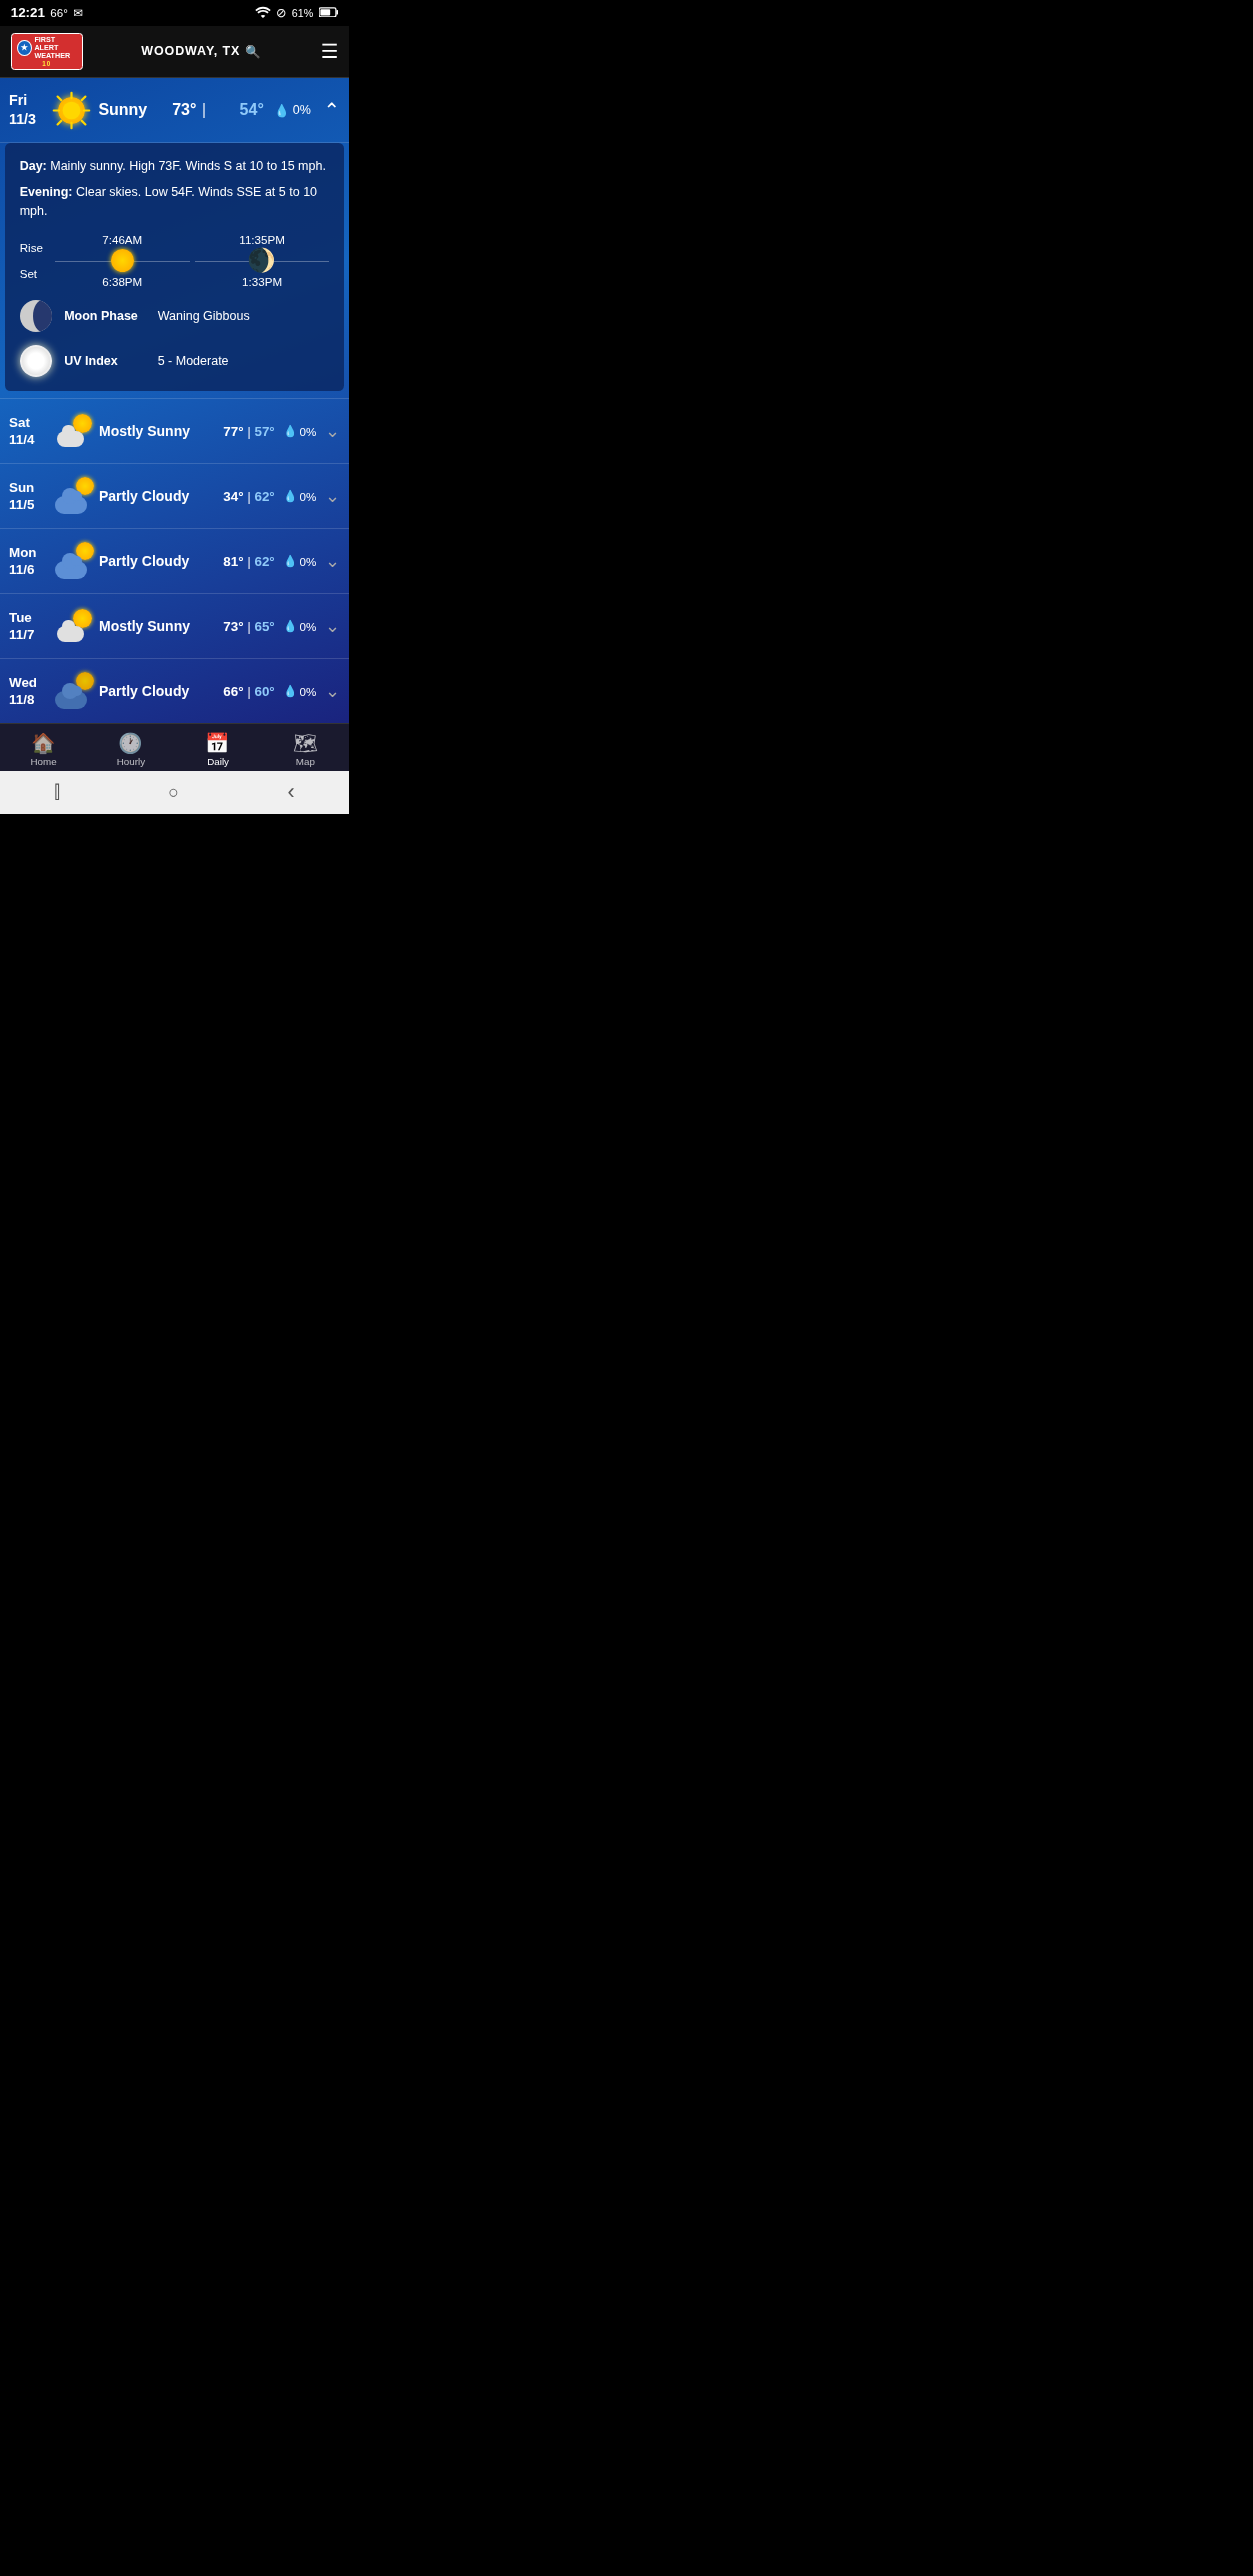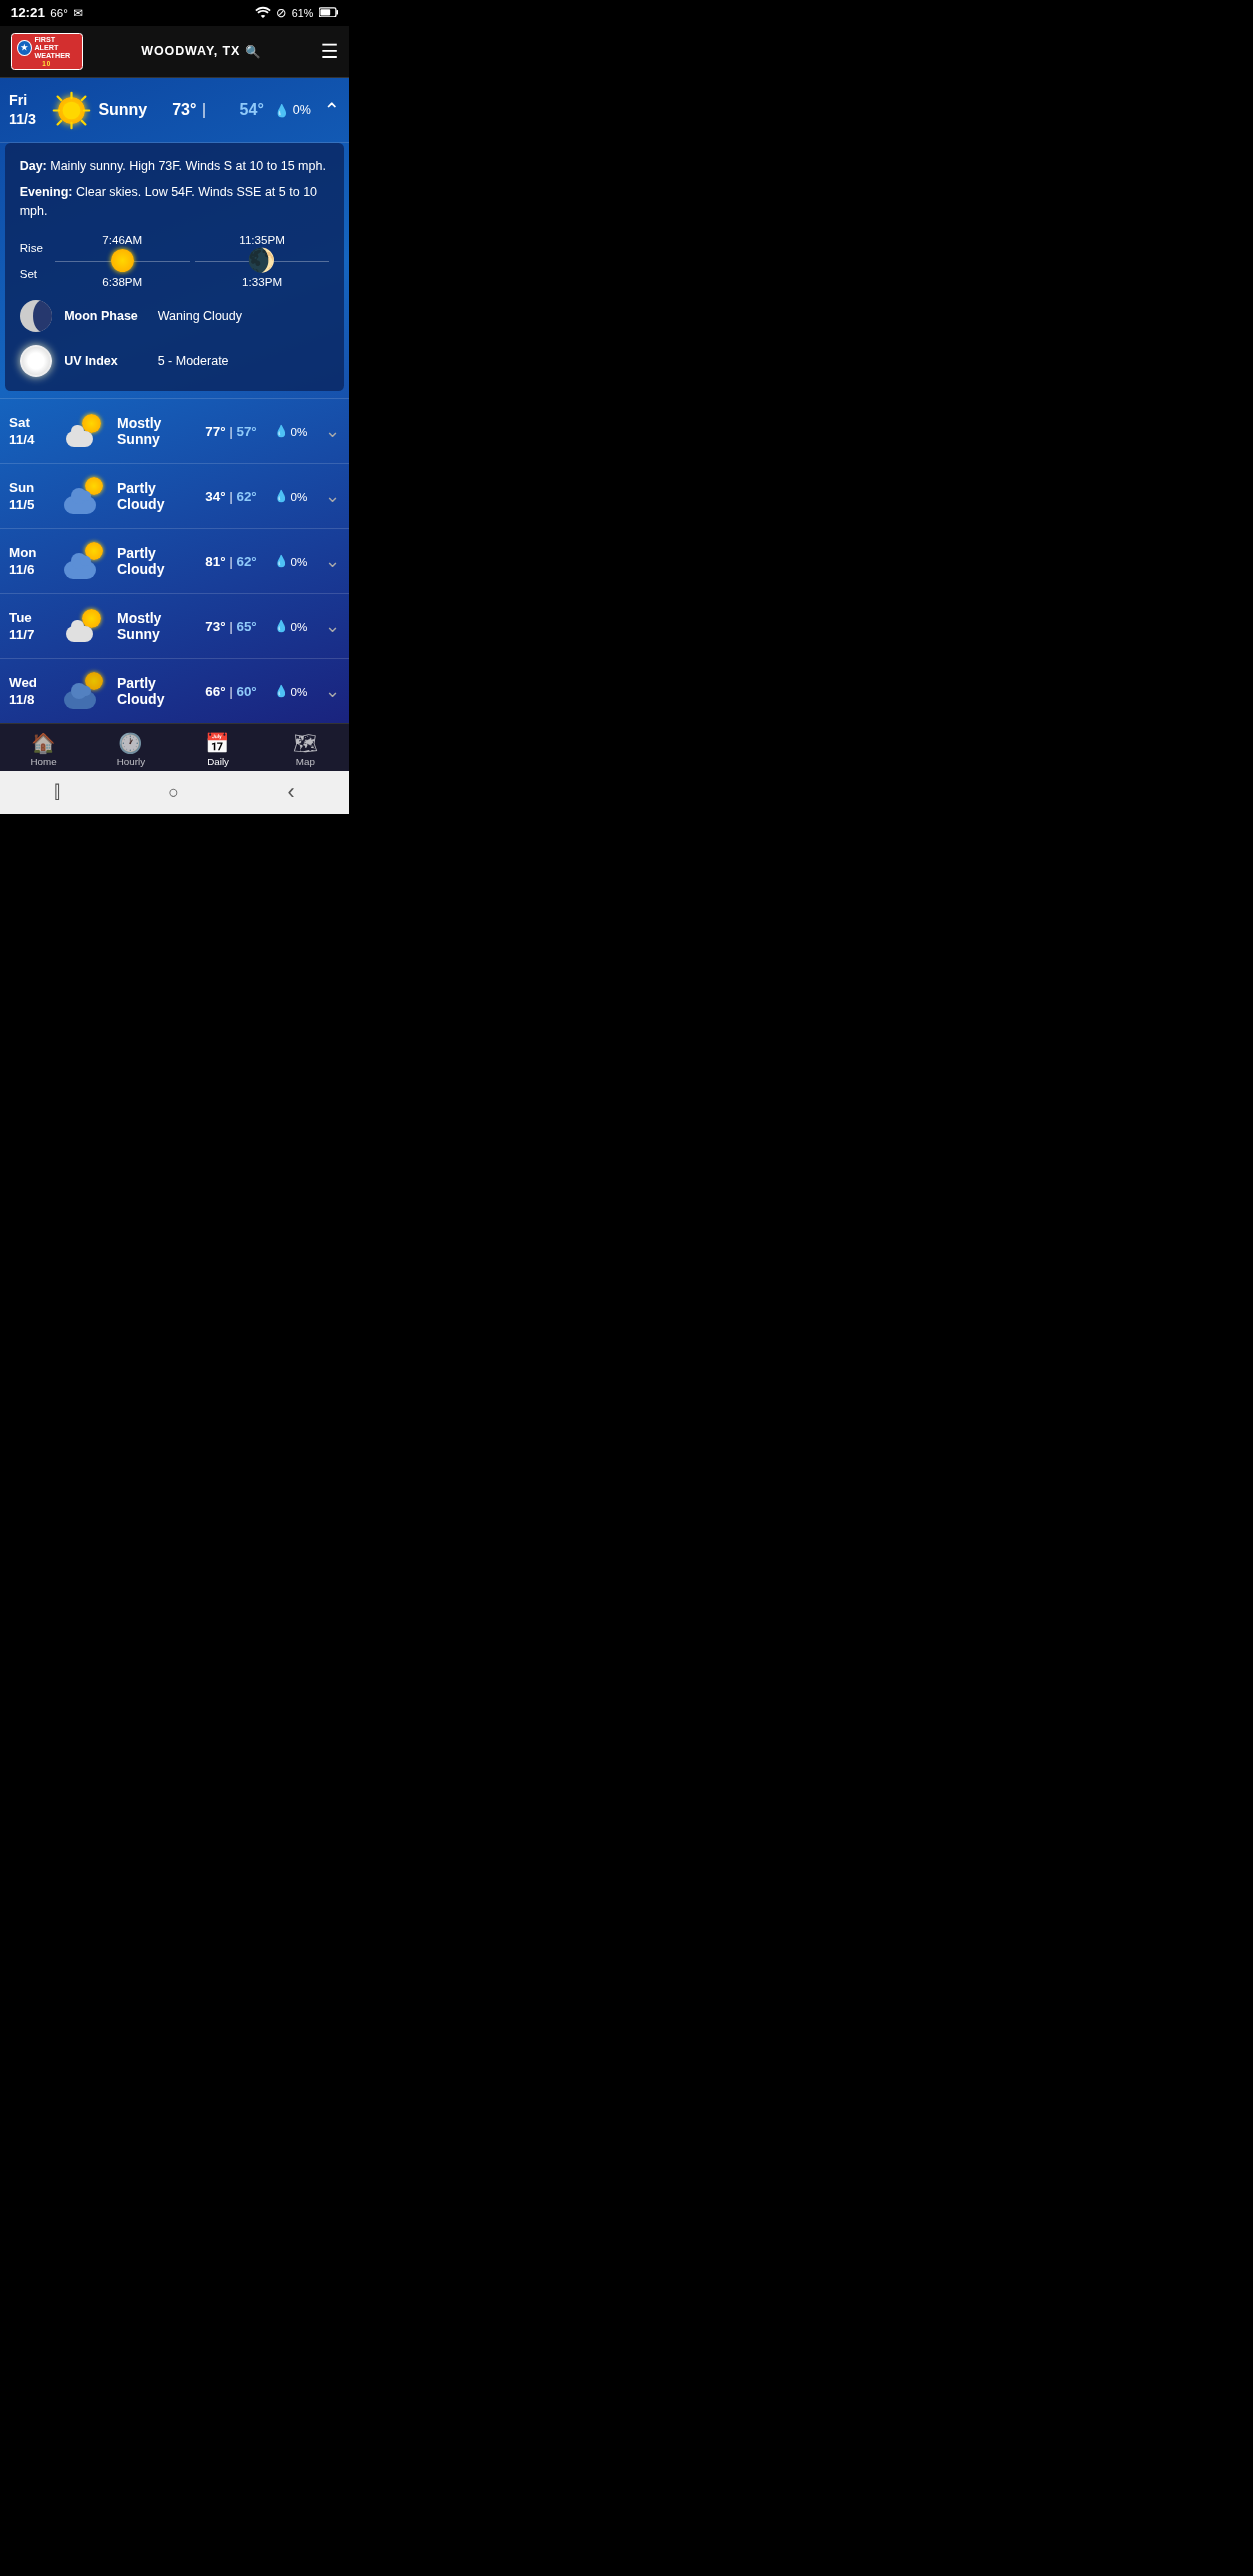--- a/index.html
+++ b/index.html
@@ -138,21 +138,21 @@
     .moon-phase-value { font-size: 12.5px; }
     .uv-label { font-size: 12.5px; font-weight: bold; min-width: 81px; }
     .uv-value { font-size: 12.5px; }
 
     
     .forecast-row {
       display: flex;
       align-items: center;
       padding: 12.5px 9px;
       border-top: 0.9px solid rgba(255,255,255,0.15);
-      gap: 14px;
+      gap: 5px;
     }
     .forecast-date { font-size: 13.4px; font-weight: bold; min-width: 41px; line-height: 1.3; }
     .forecast-icon { width: 39px; height: 39px; flex-shrink: 0; display: flex; align-items: center; justify-content: center; }
     .forecast-condition { font-size: 14px; font-weight: bold; flex: 1; }
     .forecast-temps { display: flex; align-items: center; gap: 3.6px; font-size: 13.4px; font-weight: bold; }
     .forecast-rain { display: flex; align-items: center; gap: 1.8px; font-size: 11.6px; margin-left: 3.6px; }
     .chevron-down { font-size: 18px; margin-left: 3.6px; color: #aaa; }
 
     
     .icon-mostly-sunny {
@@ -369,21 +369,21 @@
         </div>
         <div style="display:flex;justify-content:center;width:100%">
           <span style="font-size:11.6px">1:33PM</span>
         </div>
       </div>
     </div>
 
     <div class="moon-phase-row">
       <div class="moon-phase-icon"></div>
       <span class="moon-phase-label">Moon Phase</span>
-      <span class="moon-phase-value">Waning Cloudy</span>
+      <span class="moon-phase-value">Waning Gibbous</span>
     </div>
 
     <div class="uv-row">
       <div style="width:32px;height:32px;border-radius:50%;background:radial-gradient(circle,#fff 40%,#ccc 100%);box-shadow:0 0 9px rgba(255,255,200,0.8);flex-shrink:0;border:2.7px solid rgba(255,255,255,0.4)">
       </div>
       <span class="uv-label">UV Index</span>
       <span class="uv-value">5 - Moderate</span>
     </div>
   </div>
 

